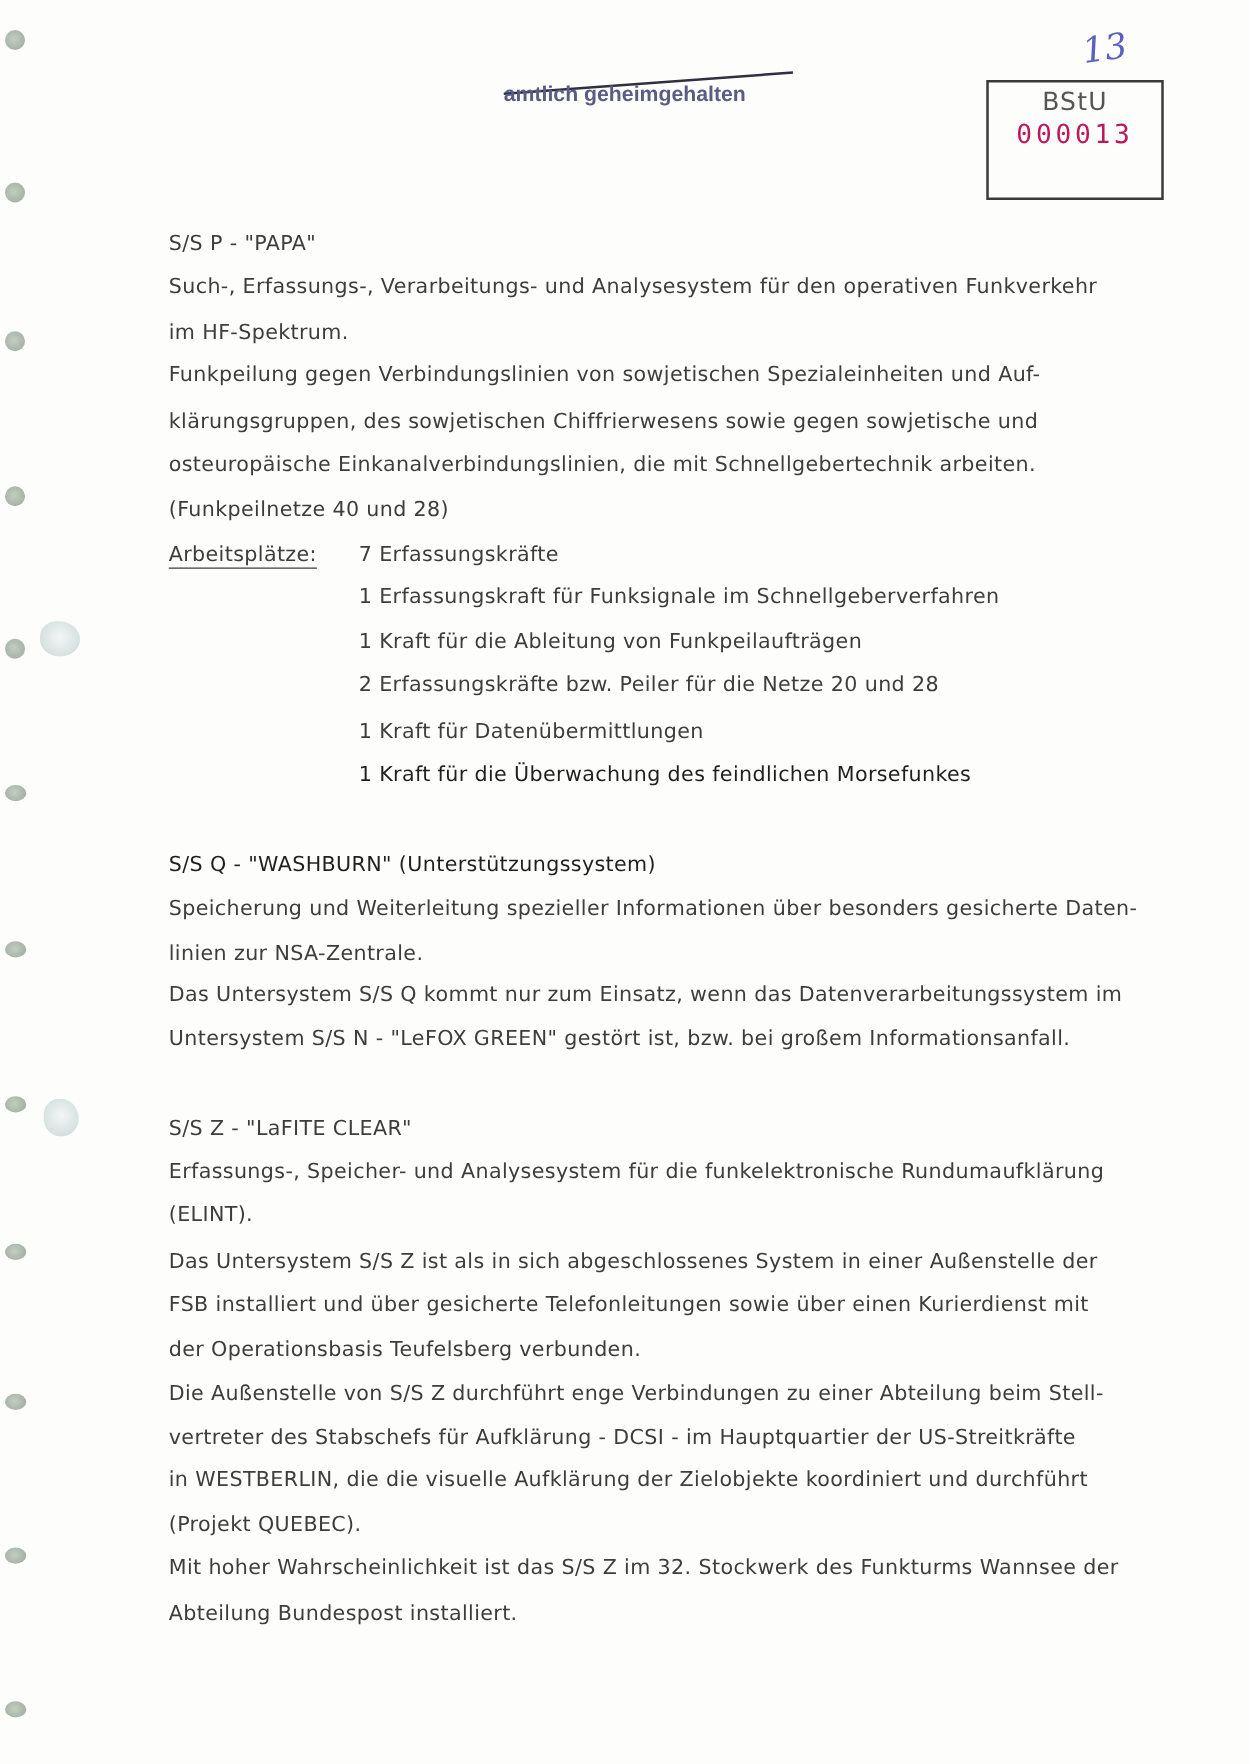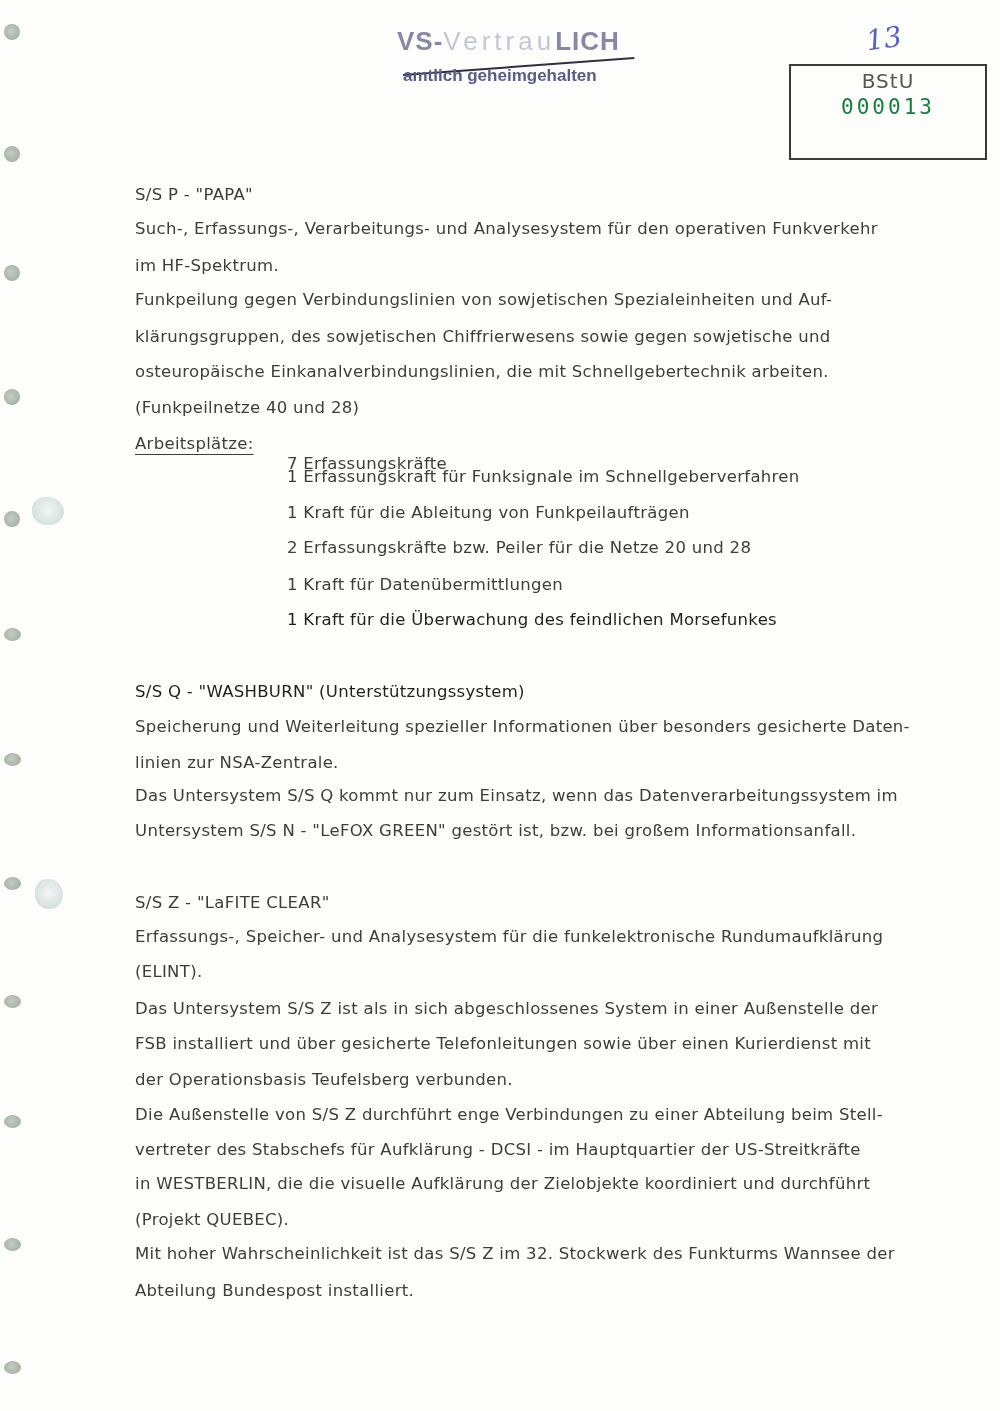--- a/index.html
+++ b/index.html
@@ -36,25 +36,25 @@
   }
   .stamp .strike {
     position: absolute; left: 8px; top: 48px; width: 232px; height: 2px;
     background: #2f2f3f; transform: rotate(-4.2deg); transform-origin: left center;
   }
   .pageno {
     position: absolute; left: 866px; top: 22px; font-size: 28px; color: #5b5fbf;
     font-family: "DejaVu Serif", serif; font-style: italic; transform: rotate(-8deg);
   }
   .bstu {
-    position: absolute; left: 789px; top: 64px; width: 198px; height: 96px;
+    position: absolute; left: 789px; top: 64px; width: 142px; height: 96px;
     border: 2px solid #3a3a3a; box-sizing: border-box; text-align: center;
   }
   .bstu .lbl { margin-top: 3px; font-size: 20px; color: #555; font-family: "DejaVu Sans", sans-serif; letter-spacing: 1px; }
-  .bstu .num { margin-top: 2px; font-size: 21px; color: #15803d; font-family: "DejaVu Sans Mono", monospace; letter-spacing: 3px; }
+  .bstu .num { margin-top: 2px; font-size: 21px; color: #be185d; font-family: "DejaVu Sans Mono", monospace; letter-spacing: 3px; }
   .line {
     position: absolute; font-size: 16.5px; white-space: nowrap; color: #3d3d3d;
     letter-spacing: 0.3px; font-family: "DejaVu Sans", sans-serif;
   }
   .line.bold { color: #1f1f1f; }
   .ul { text-decoration: underline; text-underline-offset: 5px; }
 </style>
 </head>
 <body>
 
@@ -67,42 +67,41 @@
 <div class="hole oval" style="top:628px;"></div>
 <div class="hole oval" style="top:753px;"></div>
 <div class="hole oval" style="top:877px;"></div>
 <div class="blot" style="left:35px; top:879px; width:28px; height:30px;"></div>
 <div class="hole oval" style="top:995px;"></div>
 <div class="hole oval" style="top:1115px;"></div>
 <div class="hole oval" style="top:1238px;"></div>
 <div class="hole oval" style="top:1361px;"></div>
 
 <div class="stamp">
-  <div class="top"><span>VS-</span><span class="faded">Vertrau</span><span>LICH</span></div>
   <div class="strike"></div>
   <div class="bottom">amtlich geheimgehalten</div>
 </div>
 
 <div class="pageno">13</div>
 
 <div class="bstu">
   <div class="lbl">BStU</div>
   <div class="num">000013</div>
 </div>
 
 <div class="line" style="left:135px; top:185px;">S/S P - "PAPA"</div>
 <div class="line" style="left:135px; top:219px;">Such-, Erfassungs-, Verarbeitungs- und Analysesystem für den operativen Funkverkehr</div>
 <div class="line" style="left:135px; top:256px;">im HF-Spektrum.</div>
 <div class="line" style="left:135px; top:290px;">Funkpeilung gegen Verbindungslinien von sowjetischen Spezialeinheiten und Auf-</div>
 <div class="line" style="left:135px; top:327px;">klärungsgruppen, des sowjetischen Chiffrierwesens sowie gegen sowjetische und</div>
 <div class="line" style="left:135px; top:362px;">osteuropäische Einkanalverbindungslinien, die mit Schnellgebertechnik arbeiten.</div>
 <div class="line" style="left:135px; top:398px;">(Funkpeilnetze 40 und 28)</div>
 
 <div class="line ul" style="left:135px; top:434px;">Arbeitsplätze:</div>
-<div class="line" style="left:287px; top:434px;margin-top:20px;">7 Erfassungskräfte</div>
+<div class="line" style="left:287px; top:434px;">7 Erfassungskräfte</div>
 <div class="line" style="left:287px; top:467px;text-align:center;">1 Erfassungskraft für Funksignale im Schnellgeberverfahren</div>
 <div class="line" style="left:287px; top:503px;">1 Kraft für die Ableitung von Funkpeilaufträgen</div>
 <div class="line" style="left:287px; top:538px;">2 Erfassungskräfte bzw. Peiler für die Netze 20 und 28</div>
 <div class="line" style="left:287px; top:575px;">1 Kraft für Datenübermittlungen</div>
 <div class="line bold" style="left:287px; top:610px;">1 Kraft für die Überwachung des feindlichen Morsefunkes</div>
 
 <div class="line bold" style="left:135px; top:682px;">S/S Q - "WASHBURN"  (Unterstützungssystem)</div>
 <div class="line" style="left:135px; top:717px;">Speicherung und Weiterleitung spezieller Informationen über besonders gesicherte Daten-</div>
 <div class="line" style="left:135px; top:753px;">linien zur NSA-Zentrale.</div>
 <div class="line" style="left:135px; top:786px;">Das Untersystem S/S Q kommt nur zum Einsatz, wenn das Datenverarbeitungssystem im</div>

